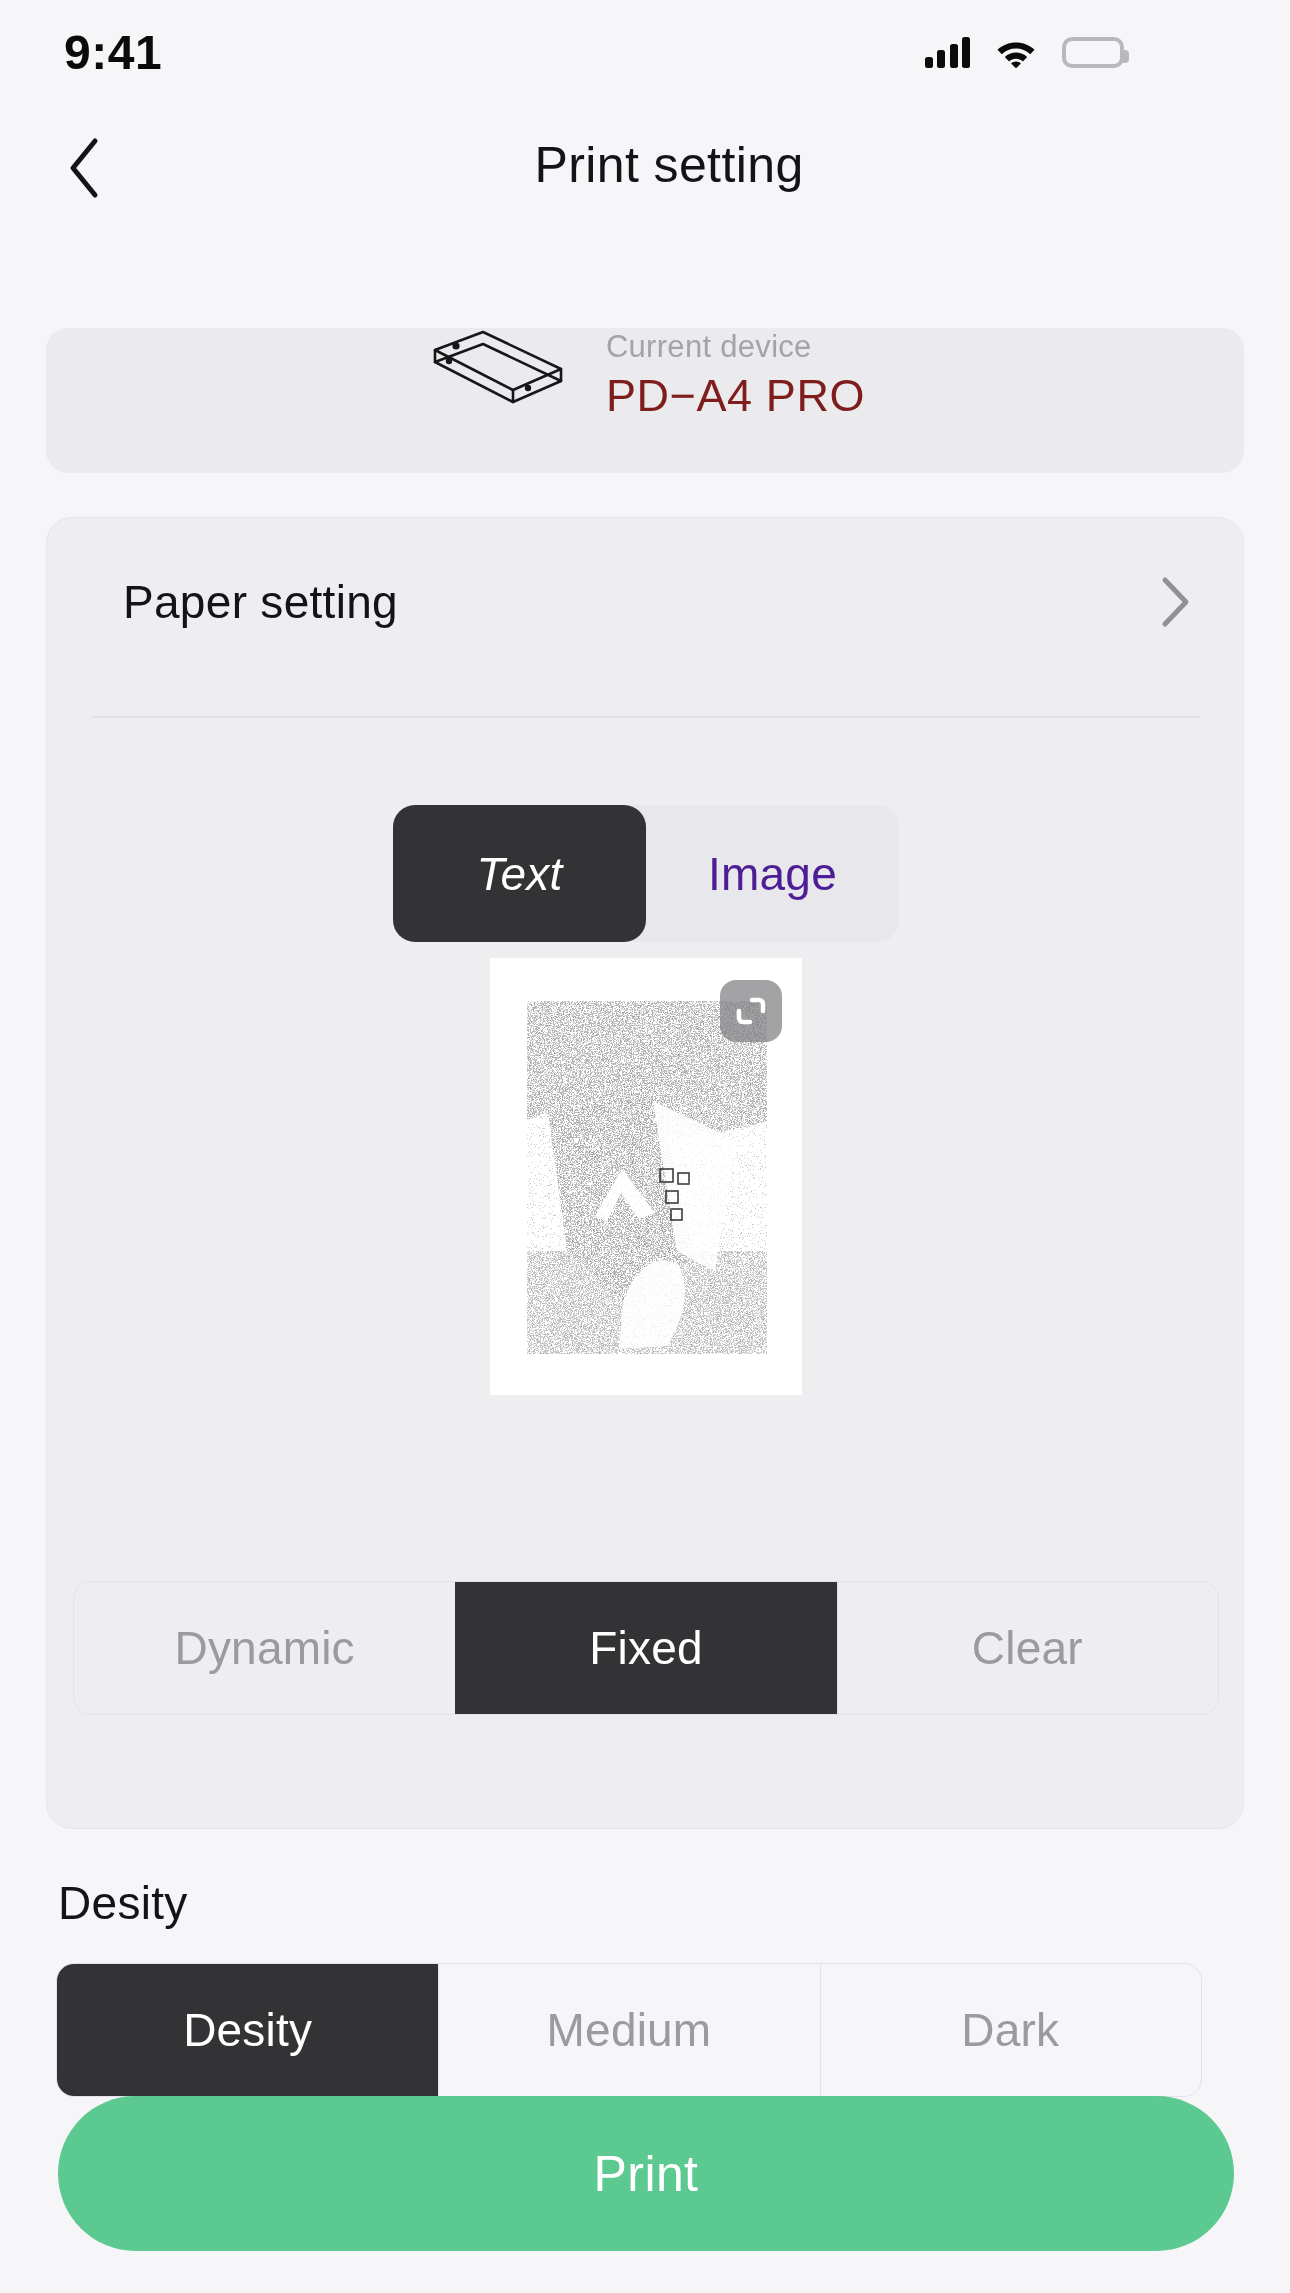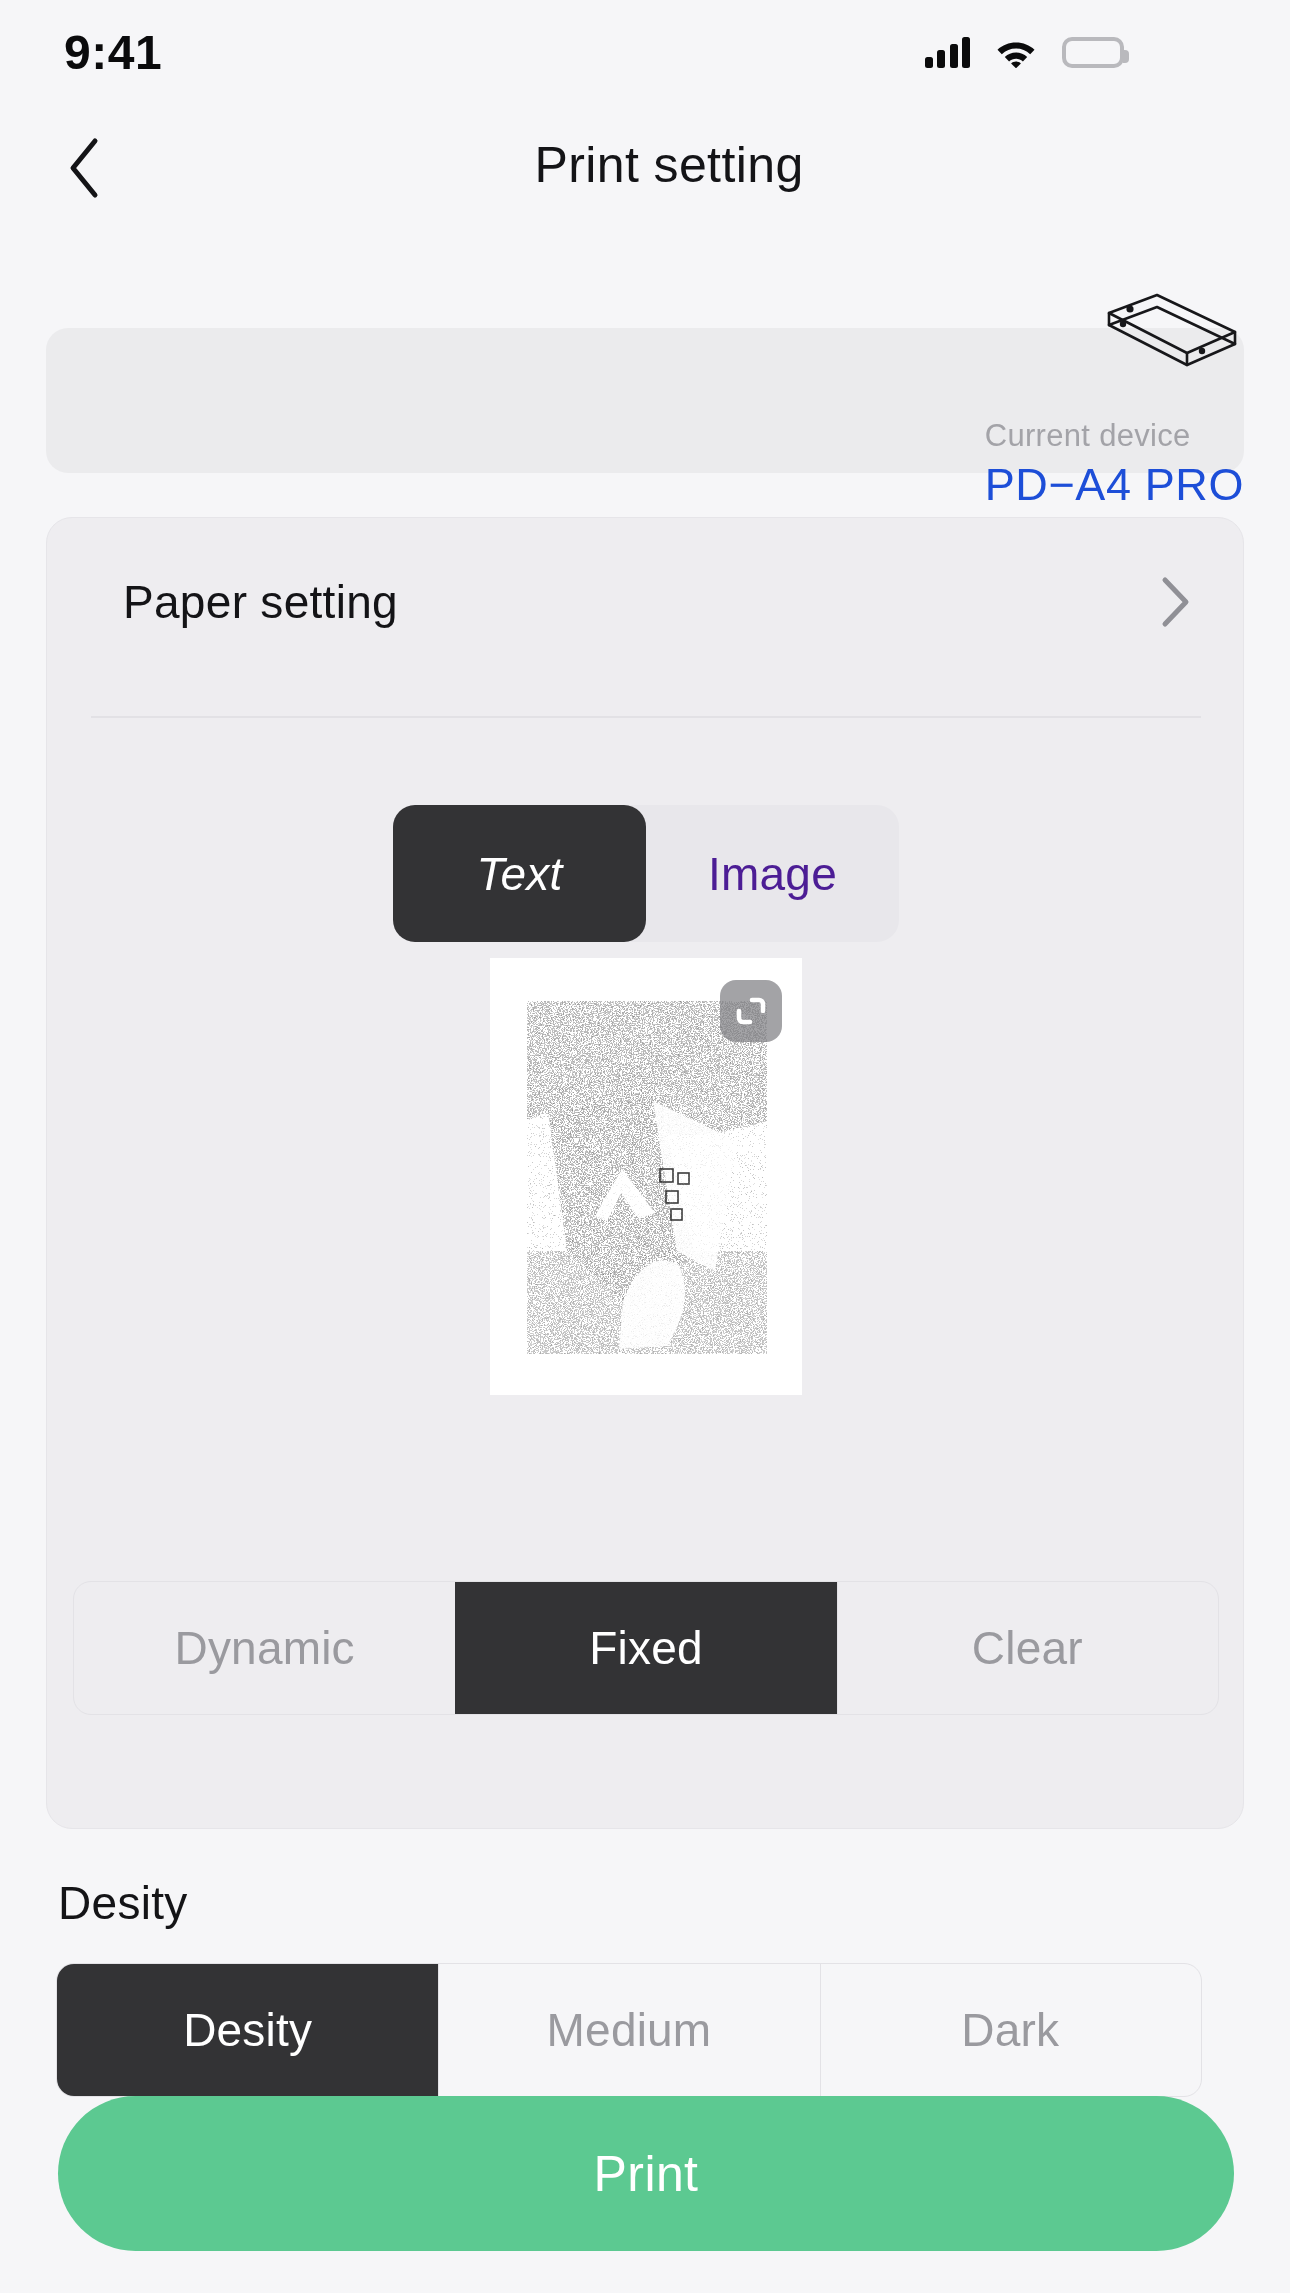--- a/index.html
+++ b/index.html
@@ -53,32 +53,31 @@
     position:absolute; left:0; top:0; width:1290px; height:120px;
     display:flex; align-items:center; justify-content:center;
     font-size:50px; font-weight:500; color:#141417; letter-spacing:0.4px;margin-left:24px;
   }
 
   
   .device-card {
     position:absolute; left:46px; top:328px;
     width:1198px; height:145px;
     background:#ebebed; border-radius:22px;
-    display:flex; align-items:flex-end; justify-content:center;
+    display:flex; align-items:flex-start; justify-content:center;
     gap:36px;
-    flex-direction:column;
   }
   .device-icon { width:145px; height:90px; flex:none; }
   .device-text { display:flex; flex-direction:column; justify-content:center; }
   .device-label {
     font-size:31px; color:#a3a3a8; letter-spacing:0.3px;
     line-height:1.25; margin-bottom:4px;
   }
   .device-name {
-    font-size:45px; color:#1d4ed8; font-weight:400; letter-spacing:0.6px;
+    font-size:45px; color:#7f1d1d; font-weight:400; letter-spacing:0.6px;
     line-height:1.1;
   }
 
   
   .settings-card {
     position:absolute; left:46px; top:517px;
     width:1198px; height:1312px;
     background:#eeedf0; border-radius:26px;
     border:1px solid #e6e5e9;
   }

